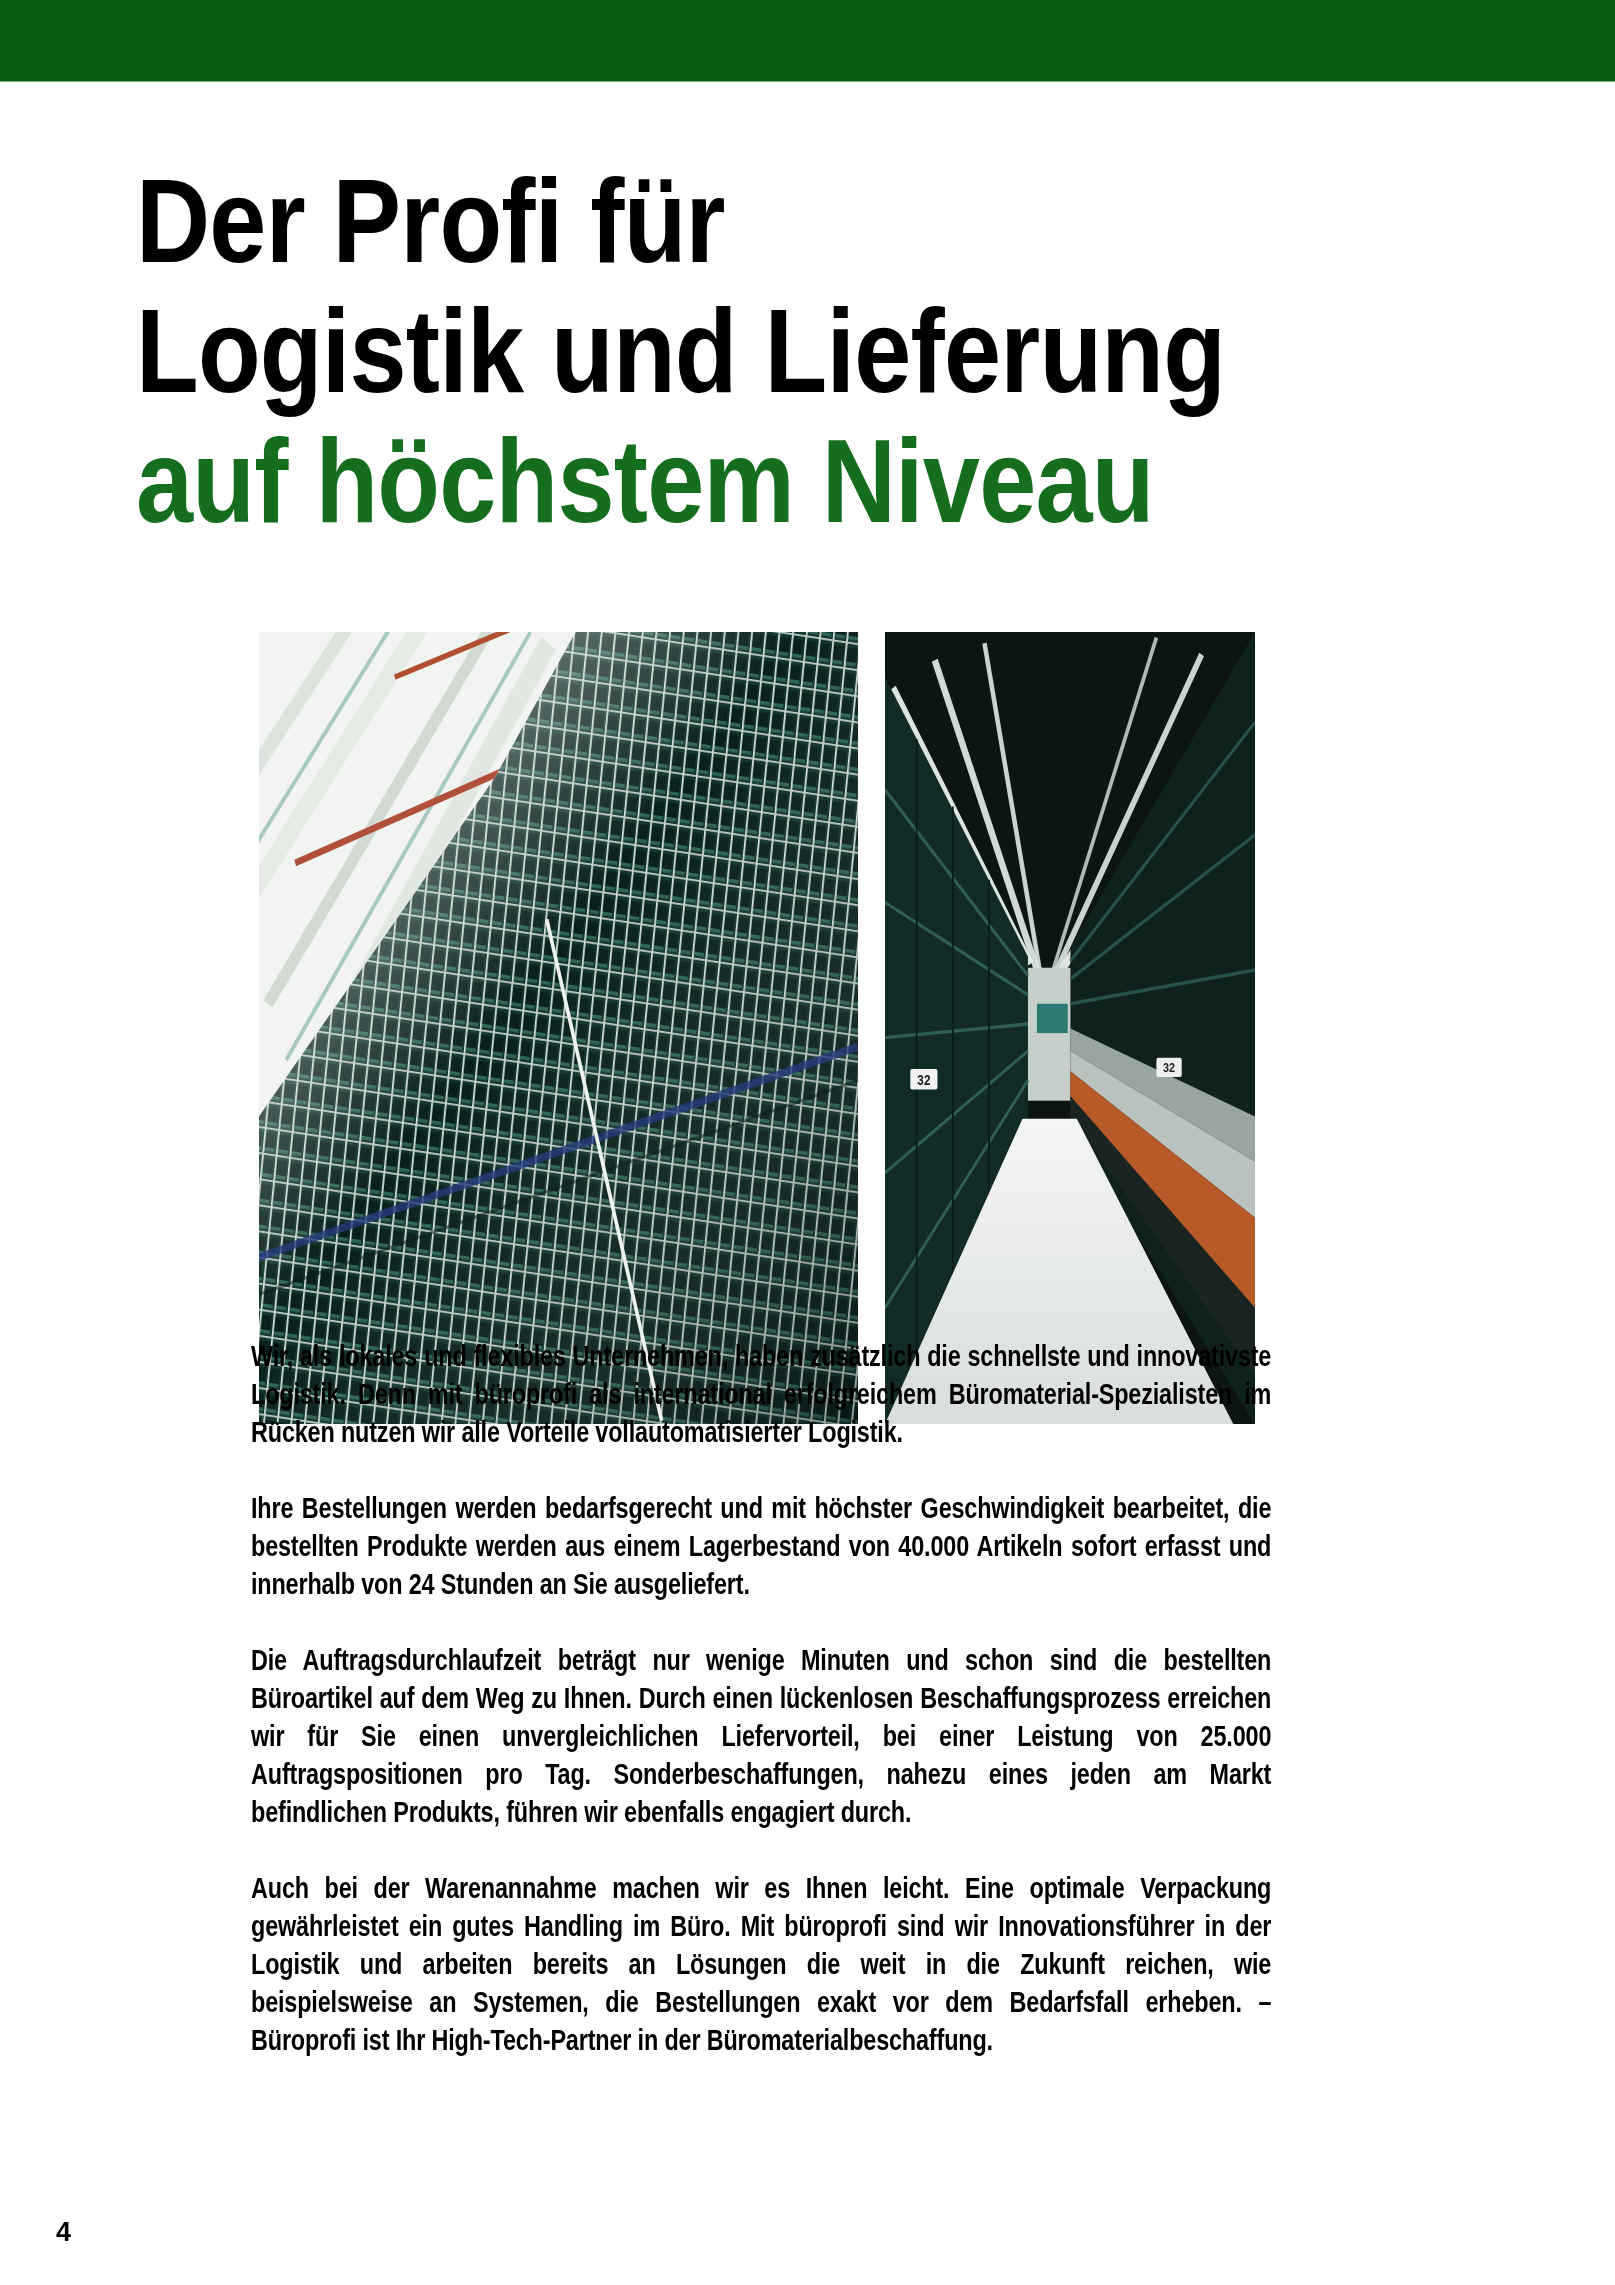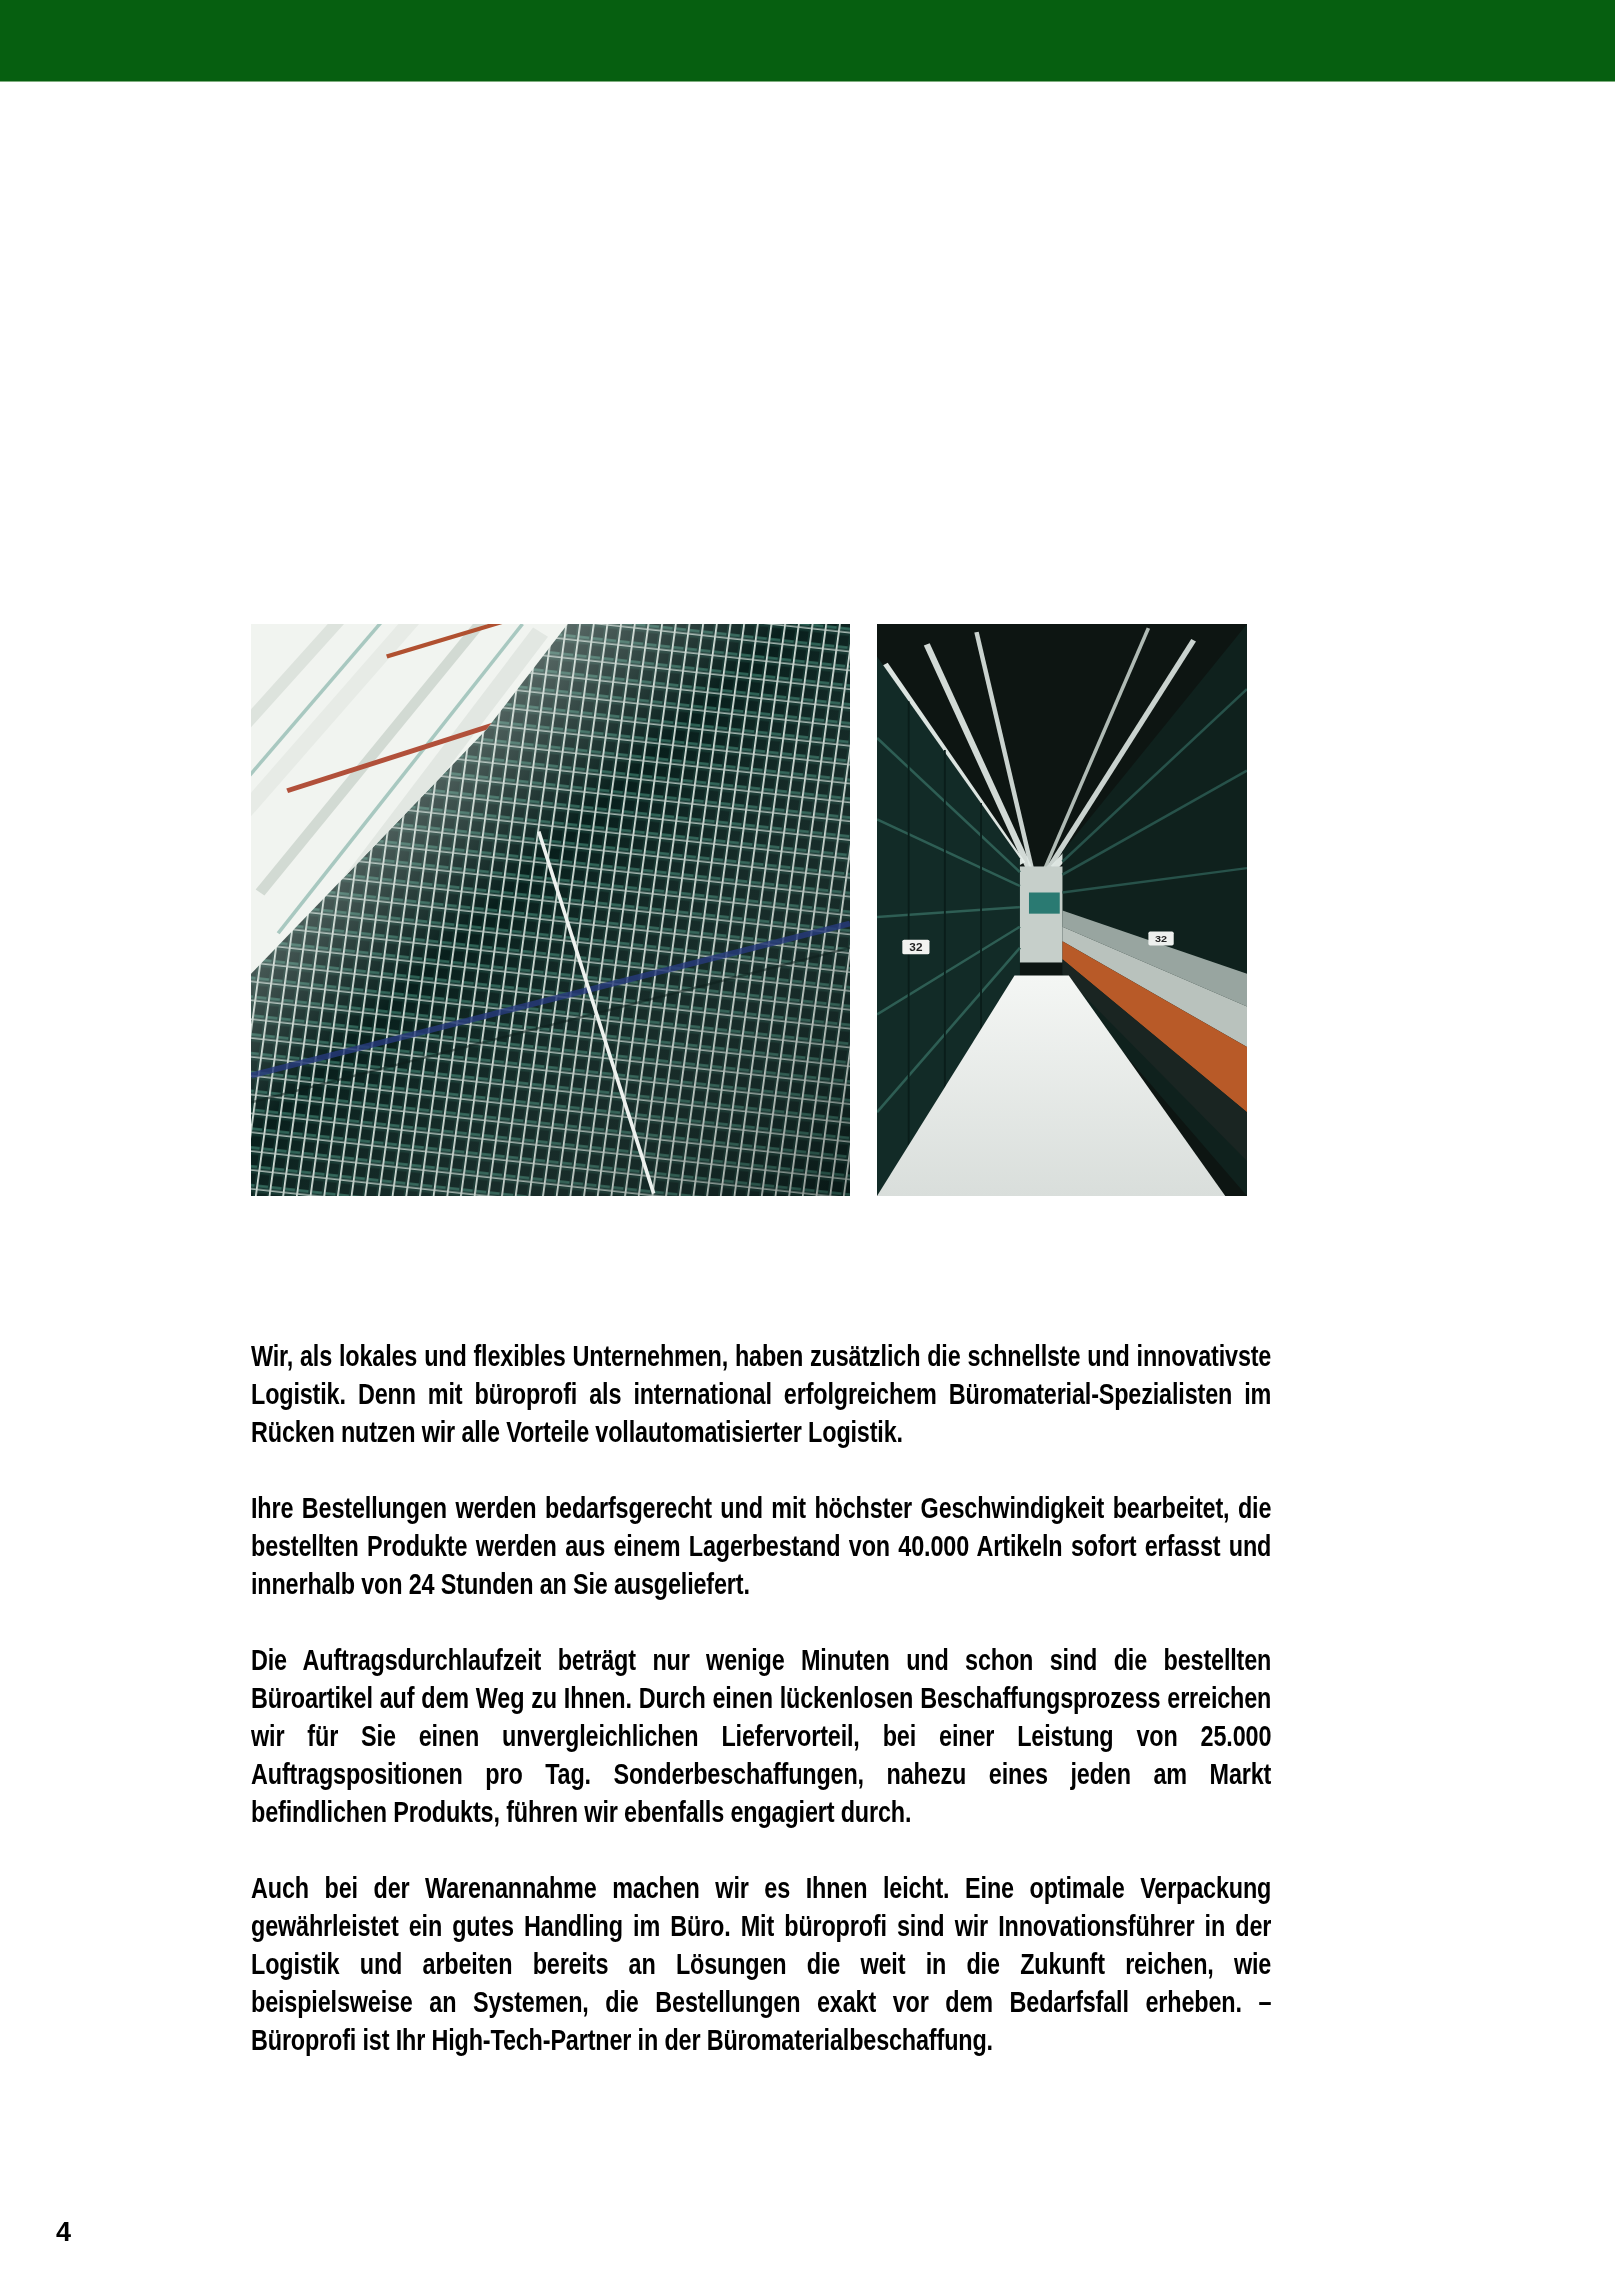--- a/index.html
+++ b/index.html
@@ -34,23 +34,23 @@
   h1.title .tline {
     display: block;
     white-space: nowrap;
     transform: scaleX(0.87);
     transform-origin: 0 0;
   }
   h1.title .tline.green { color: #146e1e; }
 
   figure.photo {
     position: absolute;
-    margin: 0;
+    margin: 8px;
     top: 624px;
-    height: 572px;
+    height: 792px;
     overflow: hidden;
     text-align: center;
   }
   figure.photo-left  { left: 251px; width: 599px; }
   figure.photo-right { left: 877px; width: 370px; }
   figure.photo svg { display: block; width: 100%; height: 100%; }
 
   .bodytext {
     position: absolute;
     left: 251px;
@@ -78,20 +78,25 @@
     color: #000000;
   }
 </style>
 </head>
 <body>
 
 <div class="page">
 
   <header class="topbar"></header>
 
+  <h1 class="title">
+    <span class="tline">Der Profi für</span>
+    <span class="tline">Logistik und Lieferung</span>
+    <span class="tline green">auf höchstem Niveau</span>
+  </h1>
 
   <figure class="photo photo-left">
     <svg viewBox="0 0 662 703" preserveAspectRatio="none">
       <defs>
         <pattern id="rackL" width="15" height="23" patternUnits="userSpaceOnUse" patternTransform="rotate(7)">
           <rect width="15" height="23" fill="#11332d"></rect>
           <rect x="2" y="3" width="11" height="13" fill="#081f1c"></rect>
           <rect x="2" y="16" width="11" height="3" fill="#2e6457"></rect>
           <line x1="0.8" y1="0" x2="0.8" y2="23" stroke="#d7e2dc" stroke-width="2.2"></line>
           <line x1="0" y1="22" x2="15" y2="22" stroke="#c2d0c9" stroke-width="1.6"></line>

